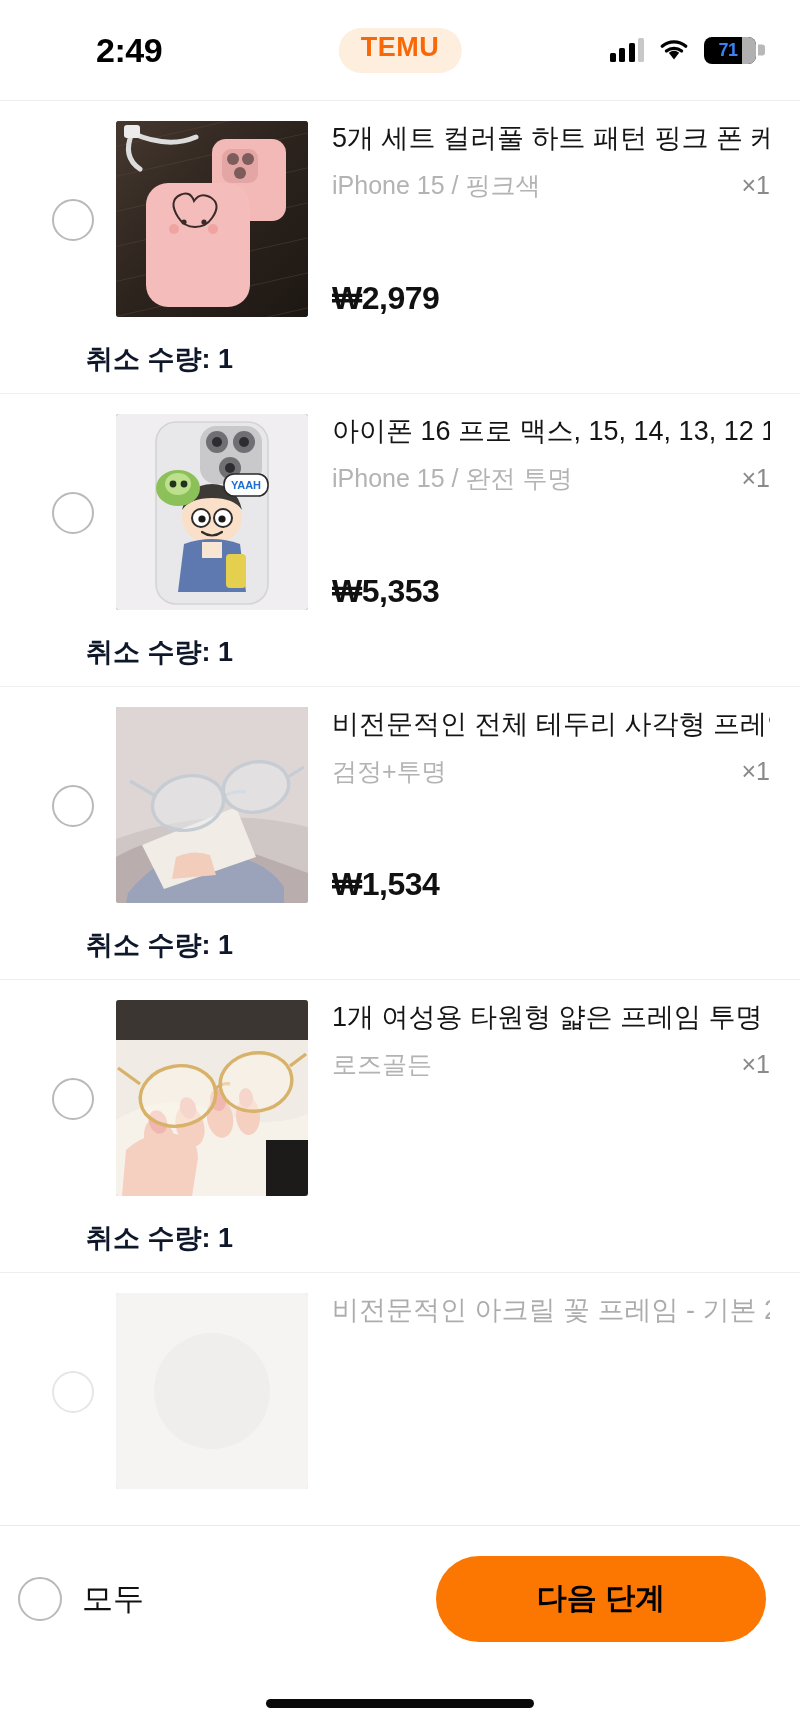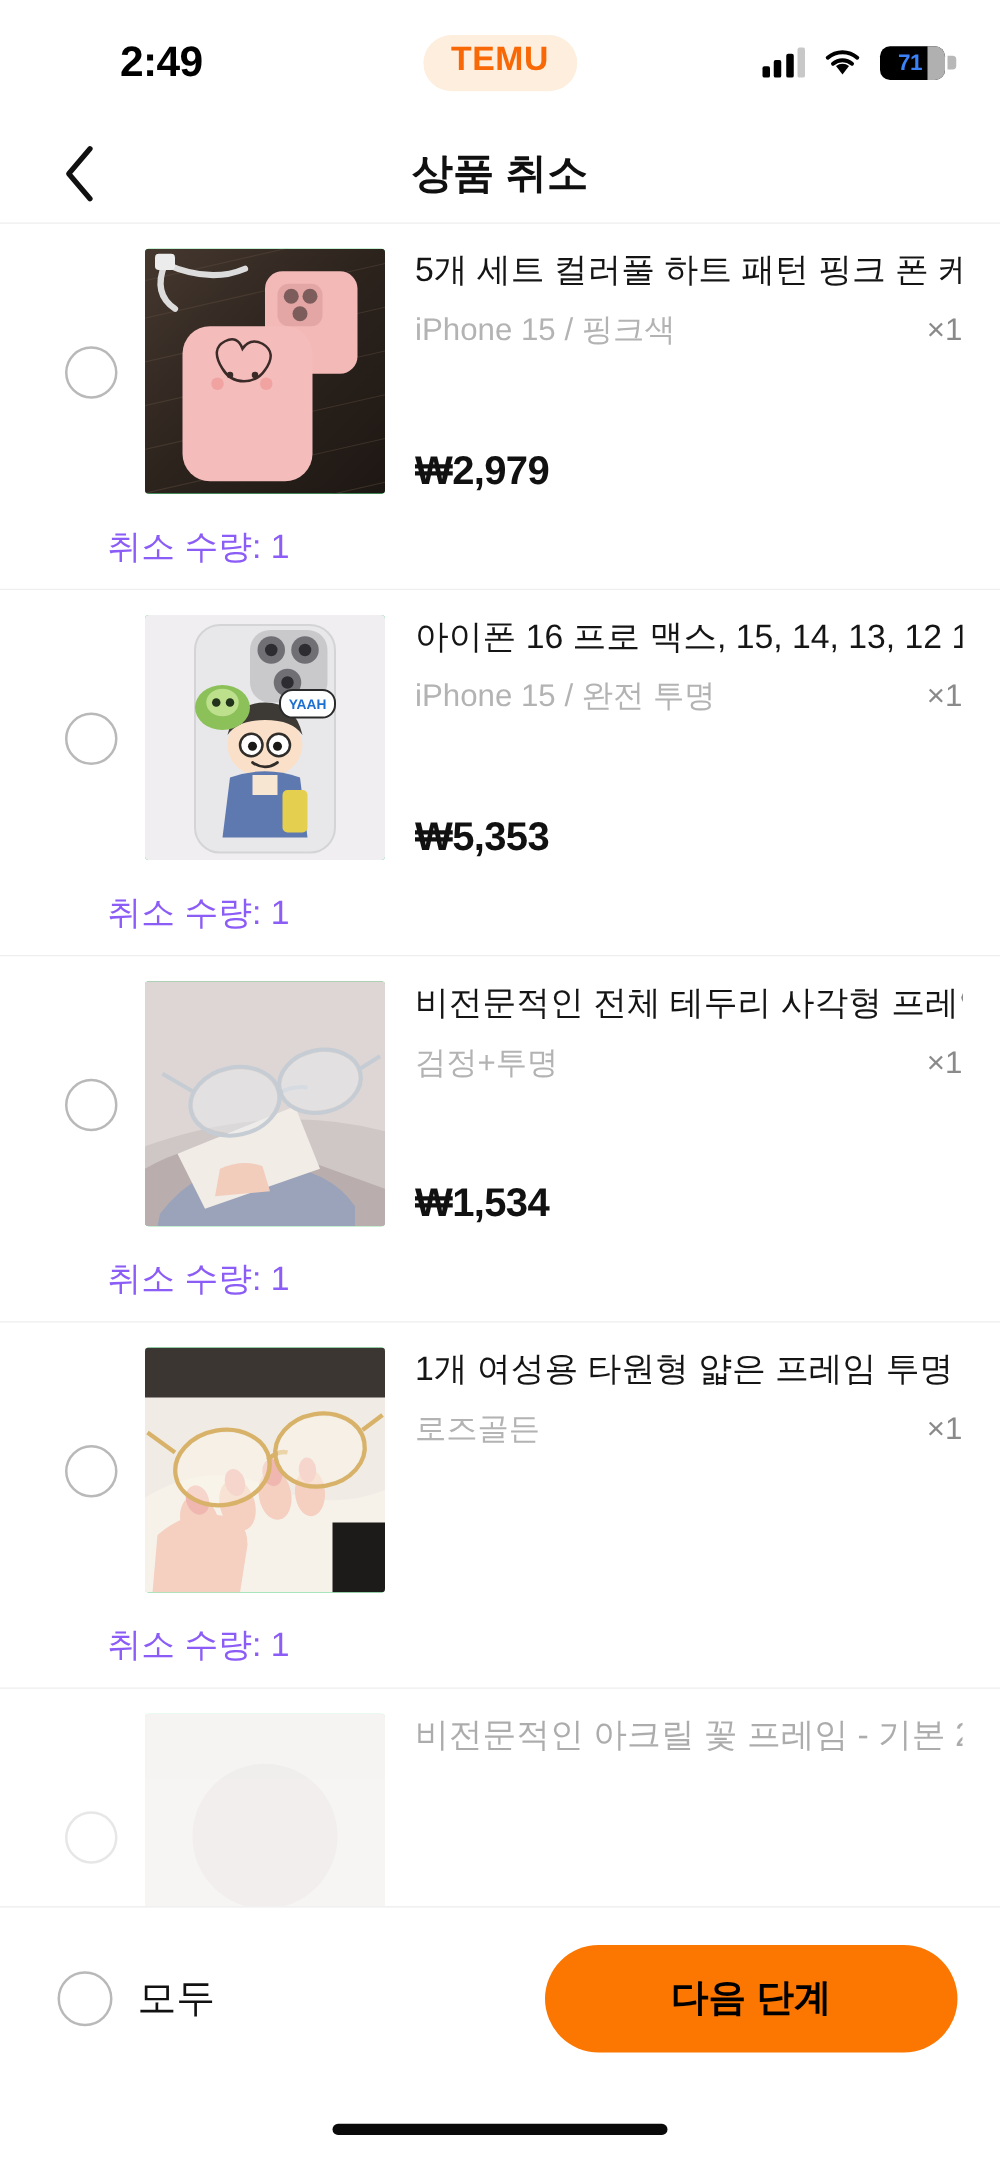--- a/index.html
+++ b/index.html
@@ -151,21 +151,21 @@
     border-radius: 50%;
     background: transparent;
     cursor: pointer;
   }
   .thumb {
     width: 192px; height: 196px;
     flex: 0 0 192px;
     border-radius: 3px;
     overflow: hidden;
     position: relative;
-    background: #22c55e;
+    background: #0f766e;
   }
   .thumb svg { display: block; width: 100%; height: 100%; }
   .info {
     flex: 1 1 auto;
     padding-left: 24px;
     min-width: 0;
     display: flex;
     flex-direction: column;
     height: 196px;
   }
@@ -201,42 +201,42 @@
     margin-top: auto;
     font-size: 32px;
     font-weight: 700;
     color: #111;
     letter-spacing: -0.5px;
   }
   .cancel-qty {
     margin-top: 22px;
     padding-left: 56px;
     font-size: 27px;
-    font-weight: 400;
-    color: #8b5cf6;
+    font-weight: 700;
+    color: #0f172a;
   }
 
   
   .item.faded {
     border-bottom: none;
     padding-bottom: 0;
   }
   .item.faded .fade-wrap {
     opacity: 0.35;
   }
 
   
   .bottombar {
     flex: 0 0 146px;
     height: 146px;
     background: #fff;
     border-top: 1.5px solid #ececec;
     display: flex;
     align-items: center;
-    padding: 0 34px 0 46px;
+    padding: 0 34px 0 18px;
     gap: 20px;
     position: relative;
     z-index: 5;
   }
   .all-wrap {
     display: flex;
     align-items: center;
     gap: 20px;
     cursor: pointer;
   }
@@ -305,30 +305,20 @@
           <path d="M8.4 13 A12 12 0 0 1 23.6 13" stroke="#000" stroke-width="3.2" fill="none" stroke-linecap="round"></path>
         </svg>
       </div>
       <div class="battery">
         <div class="cap-grey"></div>
         <span class="lvl">71</span>
       </div>
     </div>
   </div>
 
-  <div class="navbar">
-    <div class="back-btn">
-      <span>
-        <svg width="28" height="48" viewBox="0 0 28 48">
-          <path d="M23 4 L6 24 L23 44" stroke="#111" stroke-width="4.2" fill="none" stroke-linecap="round" stroke-linejoin="round"></path>
-        </svg>
-      </span>
-    </div>
-    <div class="nav-title">상품 취소</div>
-  </div>
 
   <div class="list">
 
     <div class="item">
       <div class="item-main">
         <div class="sel-col">
           <div class="circle"></div>
         </div>
         <div class="thumb">
           <svg viewBox="0 0 192 196" preserveAspectRatio="none">

